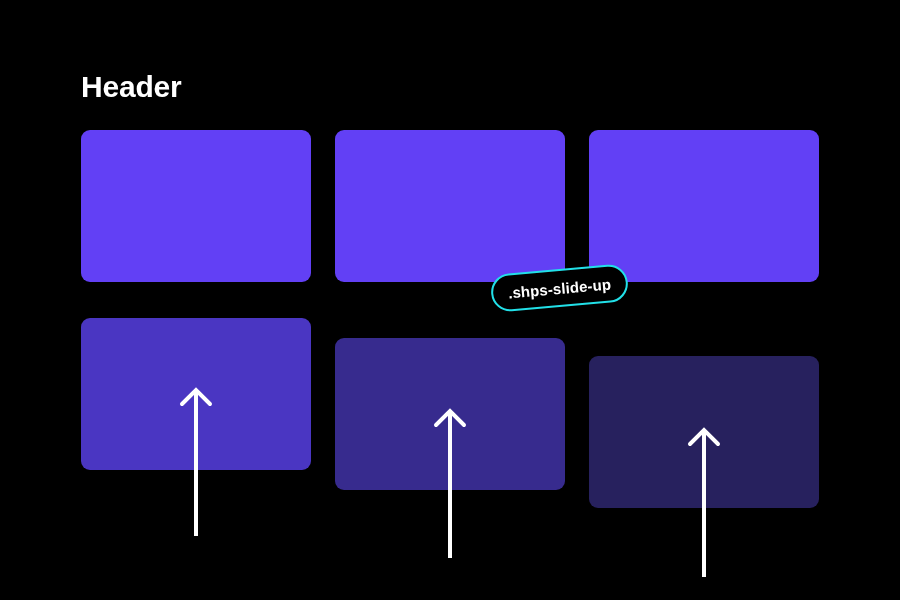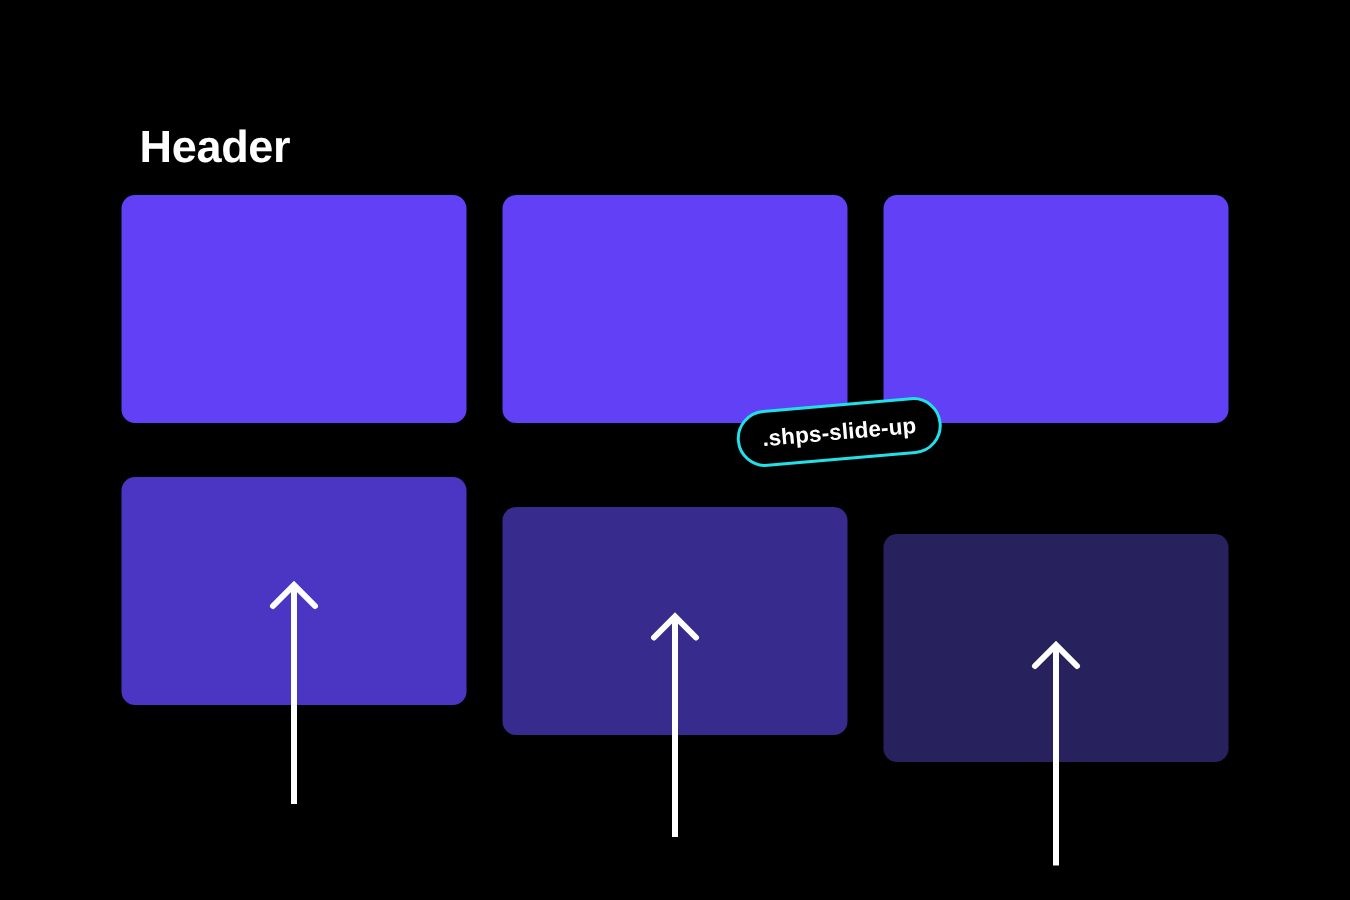--- a/index.html
+++ b/index.html
@@ -20,21 +20,21 @@
     inset: 0;
     width: 900px;
     height: 600px;
   }
 
   
   .page-title {
     position: absolute;
     left: 81px;
     top: 68px;
-    margin: 12px;
+    margin: 0;
     font-size: 30px;
     line-height: 38px;
     font-weight: 700;
     letter-spacing: -0.2px;
     color: #ffffff;
     white-space: nowrap;
   }
 
   
   .card {

